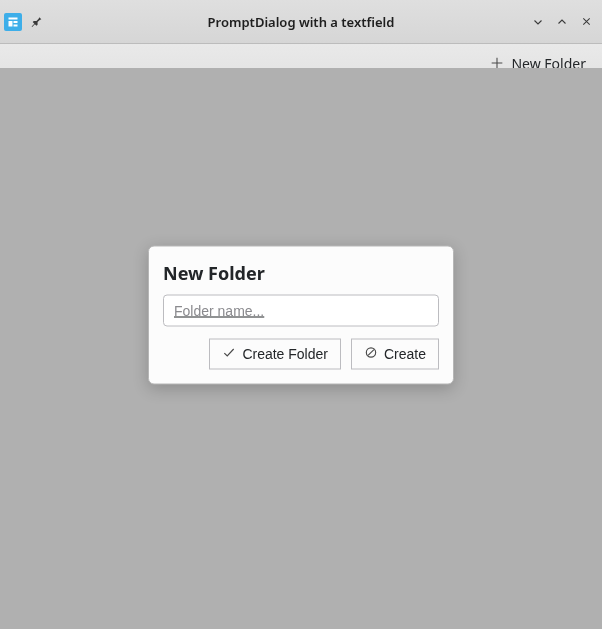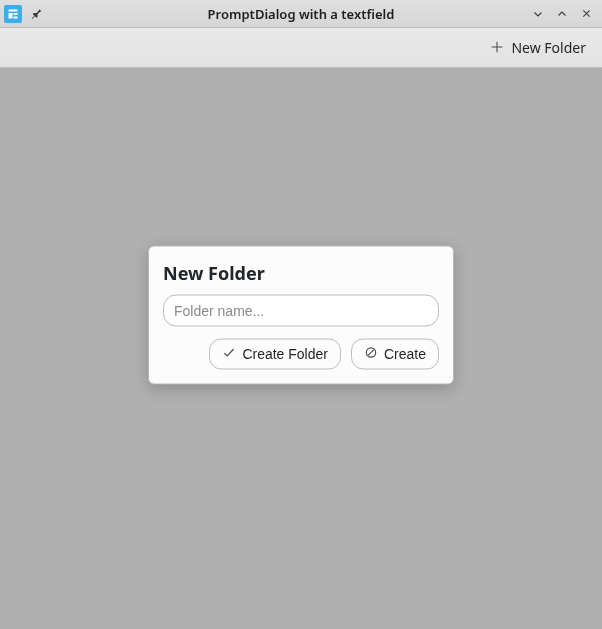--- a/index.html
+++ b/index.html
@@ -13,21 +13,21 @@
       font-family: "Noto Sans", "Segoe UI", sans-serif;
       font-size: 14px;
       color: #232629;
       background: #b0b0b0;
       overflow: hidden;
       position: relative;
     }
 
     
     .titlebar {
-      height: 28px;
+      height: 44px;
       background: linear-gradient(to bottom, #dfdfdf, #d6d6d6);
       border-bottom: 1px solid #bcbcbc;
       display: flex;
       align-items: center;
       position: relative;
     }
     .titlebar-left {
       display: flex;
       align-items: center;
       gap: 6px;
@@ -131,43 +131,44 @@
       font-size: 18px;
       font-weight: 700;
       margin-bottom: 10px;
       color: #232629;
     }
     .dialog-input {
       width: 100%;
       padding: 7px 10px;
       font-size: 14px;
       border: 1px solid #bcbcc0;
-      border-radius: 13px;
+      border-radius: 4px;
       background: #fff;
       color: #232629;
       outline: none;
       margin-bottom: 12px;
+      text-decoration: underline;
     }
     .dialog-input::placeholder {
       color: #8a8a8e;
     }
     .dialog-buttons {
       display: flex;
       justify-content: flex-end;
       gap: 10px;
     }
     .dialog-btn {
       display: flex;
       align-items: center;
       gap: 6px;
       padding: 6px 12px;
       font-size: 14px;
       border: 1px solid #bcbcc0;
       background: #fcfcfc;
-      border-radius: 12px;
+      border-radius: 0;
       cursor: pointer;
       color: #232629;
     }
     .dialog-btn svg {
       flex-shrink: 0;
     }
   </style>
 </head>
 <body>
 

